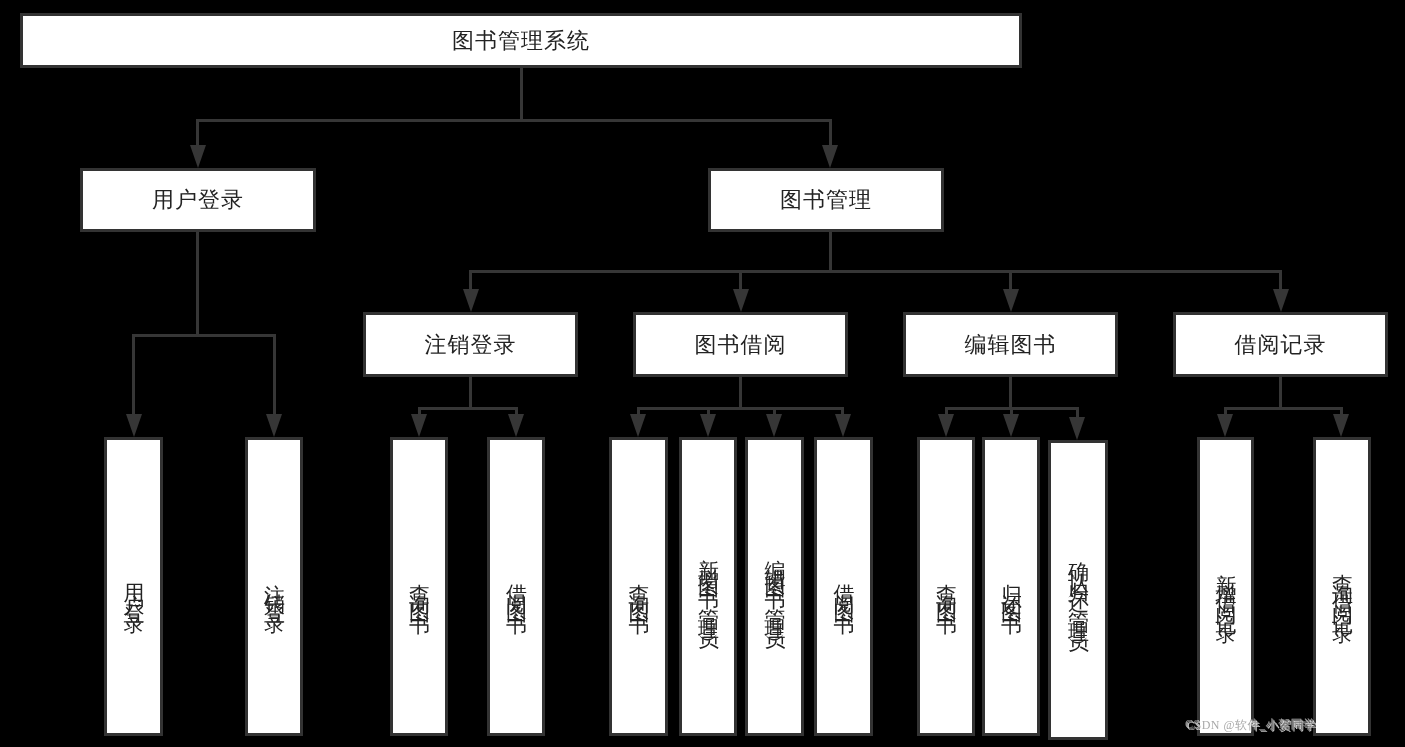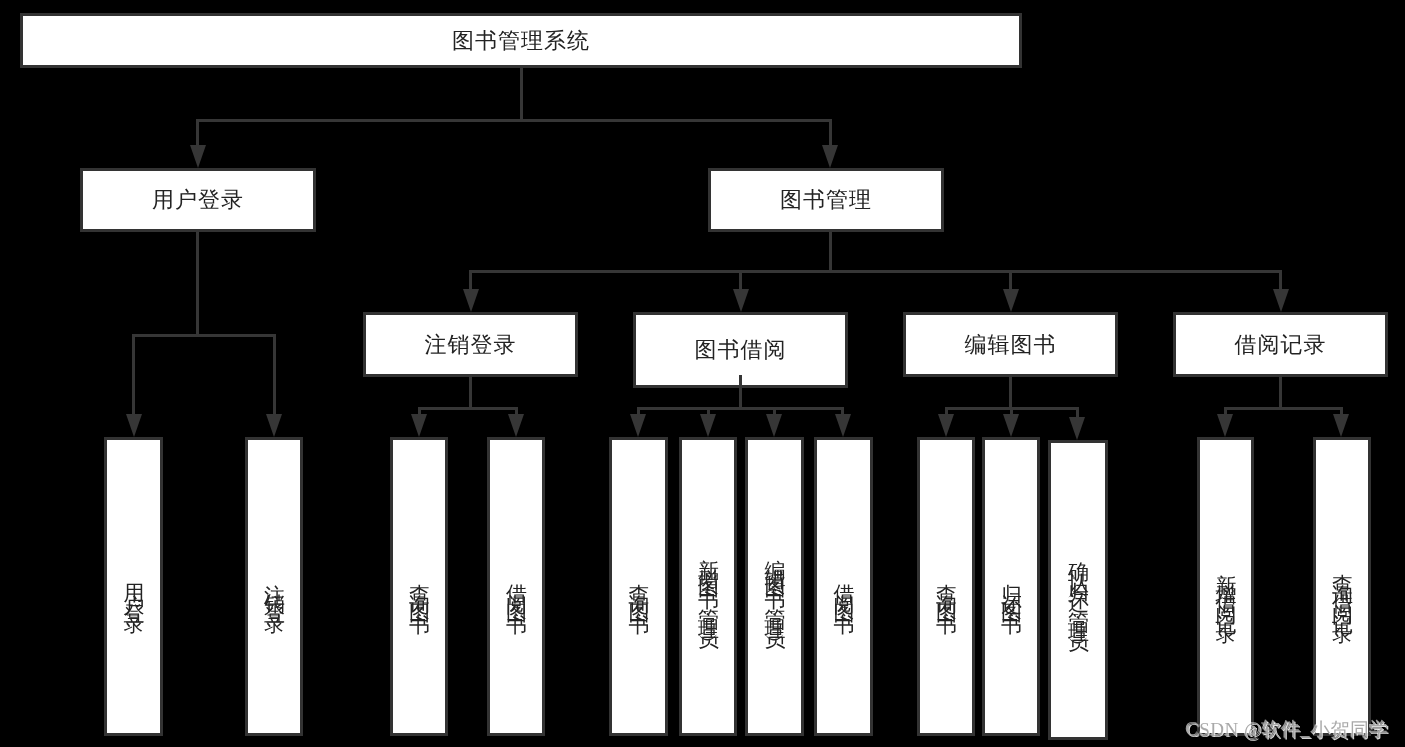--- a/index.html
+++ b/index.html
@@ -39,21 +39,21 @@
     width: 0; height: 0;
     border-left: 8px solid transparent;
     border-right: 8px solid transparent;
     border-top: 23px solid #363636;
   }
   
   #watermark {
     position: absolute;
     left: 1186px;
     top: 717px;
-    font-size: 19px;
+    font-size: 12px;
     color: #a9a9a9;
     letter-spacing: 0.5px;
     white-space: nowrap;
     text-shadow: 1px 1px 0 rgba(255,255,255,0.85), -1px -1px 0 rgba(255,255,255,0.6);
   }
 </style>
 </head>
 <body>
 
 <div id="canvas">
@@ -96,21 +96,21 @@
     <div class="vl" style="left:1279px; top:270px; height:22px;"></div>
     <div class="ah" style="left:463px;  top:289px;"></div>
     <div class="ah" style="left:733px;  top:289px;"></div>
     <div class="ah" style="left:1003px; top:289px;"></div>
     <div class="ah" style="left:1273px; top:289px;"></div>
   </div>
 
   <div class="node h-label" style="left:363px; top:312px; width:215px; height:65px;">
     <span>注销登录</span>
   </div>
-  <div class="node h-label" style="left:633px; top:312px; width:215px; height:76px;">
+  <div class="node h-label" style="left:633px; top:312px; width:215px; height:65px;">
     <span>图书借阅</span>
   </div>
   <div class="node h-label" style="left:903px; top:312px; width:215px; height:65px;">
     <span>编辑图书</span>
   </div>
   <div class="node h-label" style="left:1173px; top:312px; width:215px; height:65px;text-align:right;">
     <span>借阅记录</span>
   </div>
 
   <div>

